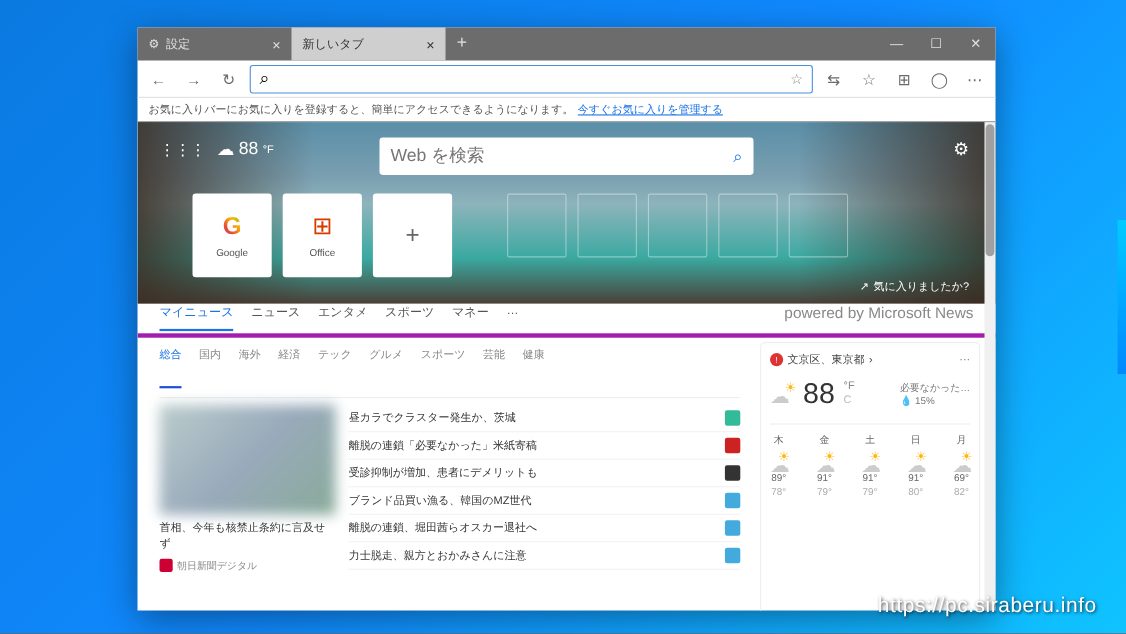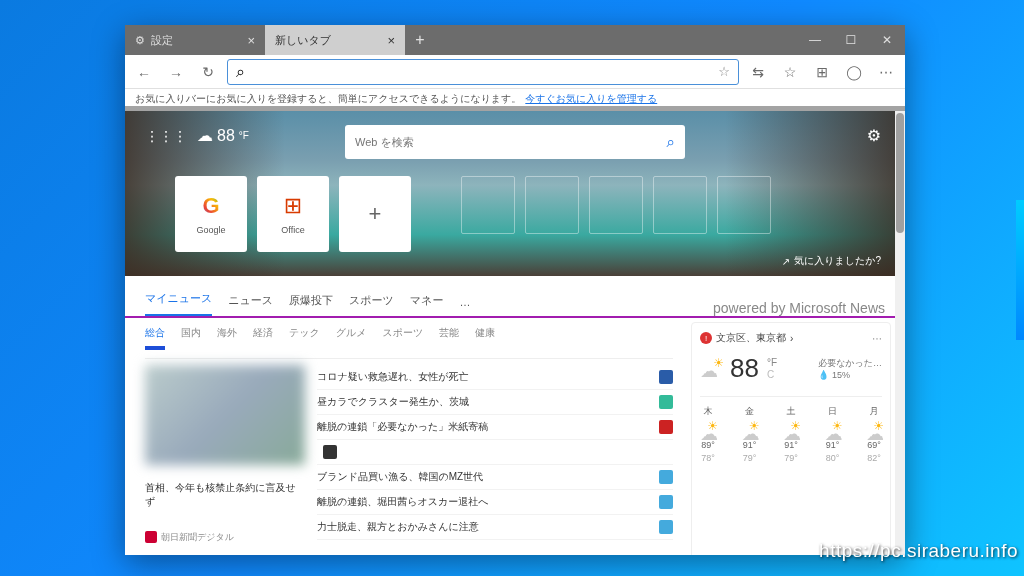--- a/index.html
+++ b/index.html
@@ -11,73 +11,73 @@
 .tab.active{background:#cfcfcf;color:#333}
 .tab-close{margin-left:auto;cursor:pointer;font-size:13px}
 .newtab{width:30px;display:flex;align-items:center;justify-content:center;color:#e0e0e0;font-size:16px}
 .wincontrols{margin-left:auto;display:flex}
 .wc{width:36px;display:flex;align-items:center;justify-content:center;color:#e0e0e0;font-size:12px}
 .toolbar{height:34px;display:flex;align-items:center;padding:0 6px;gap:6px;border-bottom:1px solid #e0e0e0}
 .tbtn{width:26px;height:26px;display:flex;align-items:center;justify-content:center;color:#6a6a6a;font-size:14px}
 .addr{flex:1;height:26px;border:1px solid #4a90d9;border-radius:3px;display:flex;align-items:center;padding:0 8px;gap:6px}
 .addr input{flex:1;border:none;outline:none;font-size:12px}
 .star{color:#888;font-size:13px}
-.favbar{height:22px;display:flex;align-items:flex-end;padding:0 10px;font-size:10px;color:#555;gap:4px;border-bottom:5px solid #a3a3a3}
+.favbar{height:22px;display:flex;align-items:center;padding:0 10px;font-size:10px;color:#555;gap:4px;border-bottom:1px solid #a3a3a3}
 .favbar a{color:#1a73e8;text-decoration:underline}
 .content{flex:1;overflow:hidden;position:relative}
 .scrollbar{position:absolute;right:0;top:0;width:10px;height:100%;background:#f0f0f0}
 .scrollthumb{position:absolute;right:1px;top:2px;width:8px;height:120px;background:#a0a0a0;border-radius:4px}
 .hero{height:165px;background:linear-gradient(180deg,#5a8fa8 0%,#7a9fb0 30%,#8db4bc 45%,#3aa9a0 75%,#4a4038 100%);position:relative;overflow:hidden}
 .hero::before{content:'';position:absolute;left:0;top:0;width:160px;height:100%;background:linear-gradient(90deg,rgba(60,45,35,.85),transparent)}
 .hero::after{content:'';position:absolute;right:0;top:0;width:180px;height:100%;background:linear-gradient(270deg,rgba(55,40,30,.85),transparent)}
 .hero-top{position:absolute;left:20px;top:15px;display:flex;align-items:center;gap:10px;color:#fff;z-index:2}
 .apps-icon{font-size:14px}
 .weather-mini{display:flex;align-items:center;gap:4px;font-size:16px;font-weight:300}
 .gear{position:absolute;right:24px;top:15px;color:#fff;font-size:16px;z-index:2}
 .search{position:absolute;left:50%;top:14px;transform:translateX(-50%);width:340px;height:34px;background:#fff;border-radius:3px;display:flex;align-items:center;padding:0 10px;z-index:2}
-.search input{flex:1;border:none;outline:none;font-size:11px}
+.search input{flex:1;border:none;outline:none;font-size:16px}
 .search-icon{color:#1a73e8;font-size:15px}
 .tiles{position:absolute;left:50px;top:65px;display:flex;gap:10px;z-index:2}
 .tile{width:72px;height:76px;background:#fff;border-radius:3px;display:flex;flex-direction:column;align-items:center;justify-content:center;gap:6px;font-size:9px;color:#555}
 .tile-icon{font-size:22px}
 .tile-empty{width:54px;height:58px;border:1px solid rgba(255,255,255,.4);border-radius:2px}
 .fav-ask{position:absolute;right:24px;bottom:8px;color:#fff;font-size:10px;z-index:2;display:flex;align-items:center;gap:4px}
-.navbar{height:42px;display:flex;align-items:flex-end;padding:0 20px;gap:16px;font-size:11px;color:#555;border-bottom:2px solid #a21caf}
+.navbar{height:31px;display:flex;align-items:flex-start;padding:0 20px;gap:16px;font-size:11px;color:#555;border-bottom:4px solid #a21caf}
 .navitem{cursor:pointer;padding-bottom:8px}
 .navitem.active{color:#1a73e8;border-bottom:2px solid #1a73e8;font-weight:500}
 .navitem .pin{font-size:10px;margin-right:2px}
 .powered{margin-left:auto;font-size:14px;color:#888}
 .maingrid{display:flex;padding:4px 14px 0 20px;gap:18px;height:280px}
 .newscol{flex:1;min-width:0}
 .subtabs{display:flex;gap:16px;font-size:10px;color:#888;padding:4px 0 8px 0;border-bottom:1px solid #eee}
-.subtabs span.active{color:#1a73e8;border-bottom:4px solid #1d4ed8;padding-bottom:6px}
+.subtabs span.active{color:#1a73e8;border-bottom:2px solid #1d4ed8;padding-bottom:22px}
 .newsbody{display:flex;gap:12px;margin-top:6px}
 .featured{width:160px}
 .featured-img{width:160px;height:100px;background:linear-gradient(135deg,#bcc,#9ab,#8a9);filter:blur(6px);border-radius:2px}
-.featured-title{font-size:10px;color:#333;margin-top:16px;line-height:1.4}
-.featured-src{font-size:9px;color:#888;margin-top:22px;display:flex;align-items:flex-start;gap:4px}
+.featured-title{font-size:10px;color:#333;margin-top:6px;line-height:1.4}
+.featured-src{font-size:9px;color:#888;margin-top:6px;display:flex;align-items:flex-start;gap:4px}
 .featured-src::before{content:'';width:12px;height:12px;background:#c03;border-radius:2px}
 .headlines{flex:1;min-width:0}
 .hl{display:flex;align-items:center;justify-content:space-between;padding:5px 0;border-bottom:1px solid #f2f2f2;font-size:10px;color:#333}
 .hl-badge{width:14px;height:14px;border-radius:2px;flex-shrink:0;margin-left:6px}
 .weather-card{width:200px;border:1px solid #eee;border-radius:4px;padding:8px}
 .wc-head{display:flex;align-items:center;gap:4px;font-size:10px;color:#444}
 .wc-head .alert{width:12px;height:12px;background:#d33;border-radius:50%;display:inline-flex;align-items:center;justify-content:center;color:#fff;font-size:8px}
 .wc-dots{margin-left:auto;color:#888}
 .wc-now{display:flex;align-items:center;gap:8px;margin-top:8px}
 .wc-temp{font-size:26px;font-weight:300;color:#333}
 .wc-unit{font-size:10px;color:#888;display:flex;flex-direction:column;line-height:1.2}
 .wc-desc{font-size:9px;color:#777;margin-left:auto}
 .wc-forecast{display:flex;justify-content:space-between;margin-top:12px;border-top:1px solid #eee;padding-top:8px}
 .fc{display:flex;flex-direction:column;align-items:center;gap:3px;font-size:9px;color:#666}
 .fc-icon{font-size:14px}
 .sun-icon{display:inline-block;width:22px;height:22px;position:relative}
 .sun-icon::before{content:'☁';position:absolute;font-size:18px;left:0;top:2px;color:#ccc}
 .sun-icon::after{content:'☀';position:absolute;font-size:12px;right:-2px;top:-2px;color:#fdb813}
-.watermark{position:absolute;right:6px;bottom:14px;font-size:19px;color:#fff;text-shadow:1px 1px 3px rgba(0,0,0,.8);font-family:Arial;letter-spacing:.5px}
+.watermark{position:absolute;right:27px;bottom:14px;font-size:19px;color:#fff;text-shadow:1px 1px 3px rgba(0,0,0,.8);font-family:Arial;letter-spacing:.5px}
 .google-g{background:linear-gradient(45deg,#4285f4,#ea4335,#fbbc05,#34a853);-webkit-background-clip:text;color:transparent;font-weight:bold}
 .task-accent{position:absolute;right:0;top:200px;width:8px;height:140px;background:linear-gradient(#0cf,#08f)}
 </style>
 </head>
 <body>
 
 <div class="desktop">
   <div class="task-accent"></div>
 
   <div class="window">
@@ -156,21 +156,21 @@
         </div>
         <div class="fav-ask">
           <span>↗</span>
           <span>気に入りましたか?</span>
         </div>
       </div>
 
       <div class="navbar">
         <span class="navitem active">マイニュース</span>
         <span class="navitem">ニュース</span>
-        <span class="navitem">原爆投下</span>
+        <span class="navitem">エンタメ</span>
         <span class="navitem">スポーツ</span>
         <span class="navitem">マネー</span>
         <span class="navitem">…</span>
         <span class="powered">powered by Microsoft News</span>
       </div>
 
       <div class="maingrid">
         <div class="newscol">
           <div class="subtabs">
             <span class="active">総合</span>
@@ -186,32 +186,29 @@
           <div class="newsbody">
             <div class="featured">
               <div class="featured-img"></div>
               <div class="featured-title">首相、今年も核禁止条約に言及せず</div>
               <div class="featured-src">
                   <span>朝日新聞デジタル</span>
                 </div>
             </div>
             <div class="headlines" id="headlines">
                 <div class="hl">
-                  <span>コロナ疑い救急遅れ、女性が死亡</span>
-                  <span class="hl-badge" style="background:#2a5ca8"></span>
-                </div>
-                <div class="hl">
                   <span>昼カラでクラスター発生か、茨城</span>
                   <span class="hl-badge" style="background:#3b9"></span>
                 </div>
                 <div class="hl">
                   <span>離脱の連鎖「必要なかった」米紙寄稿</span>
                   <span class="hl-badge" style="background:#c22"></span>
                 </div>
                 <div class="hl">
+                  <span>受診抑制が増加、患者にデメリットも</span>
                   <span class="hl-badge" style="background:#333"></span>
                 </div>
                 <div class="hl">
                   <span>ブランド品買い漁る、韓国のMZ世代</span>
                   <span class="hl-badge" style="background:#4ad"></span>
                 </div>
                 <div class="hl">
                   <span>離脱の連鎖、堀田茜らオスカー退社へ</span>
                   <span class="hl-badge" style="background:#4ad"></span>
                 </div>

